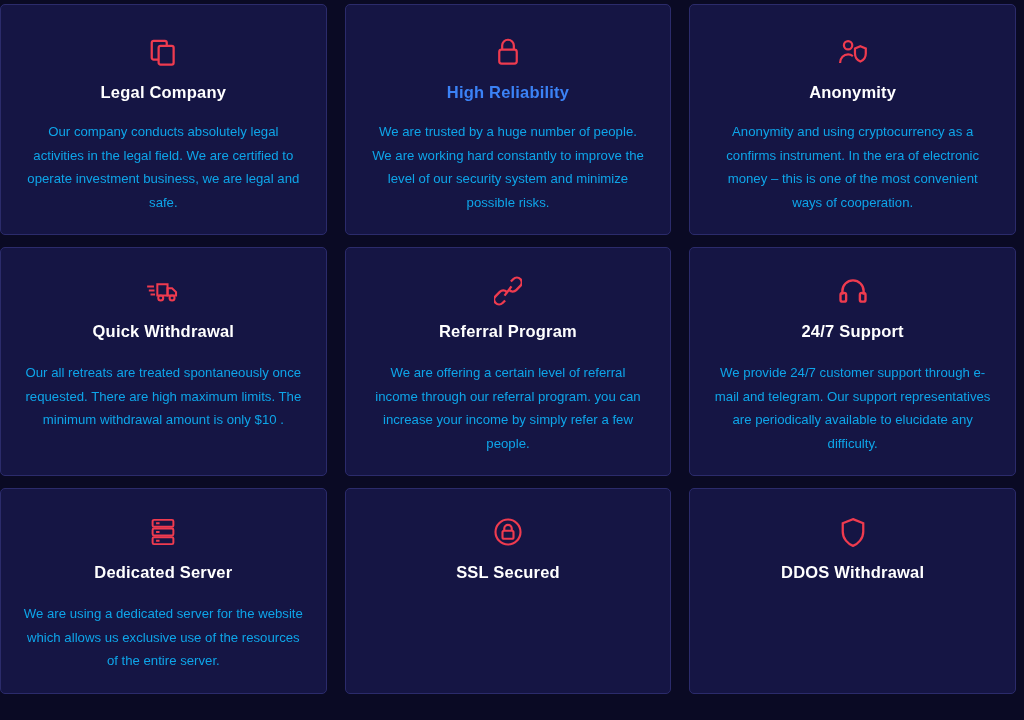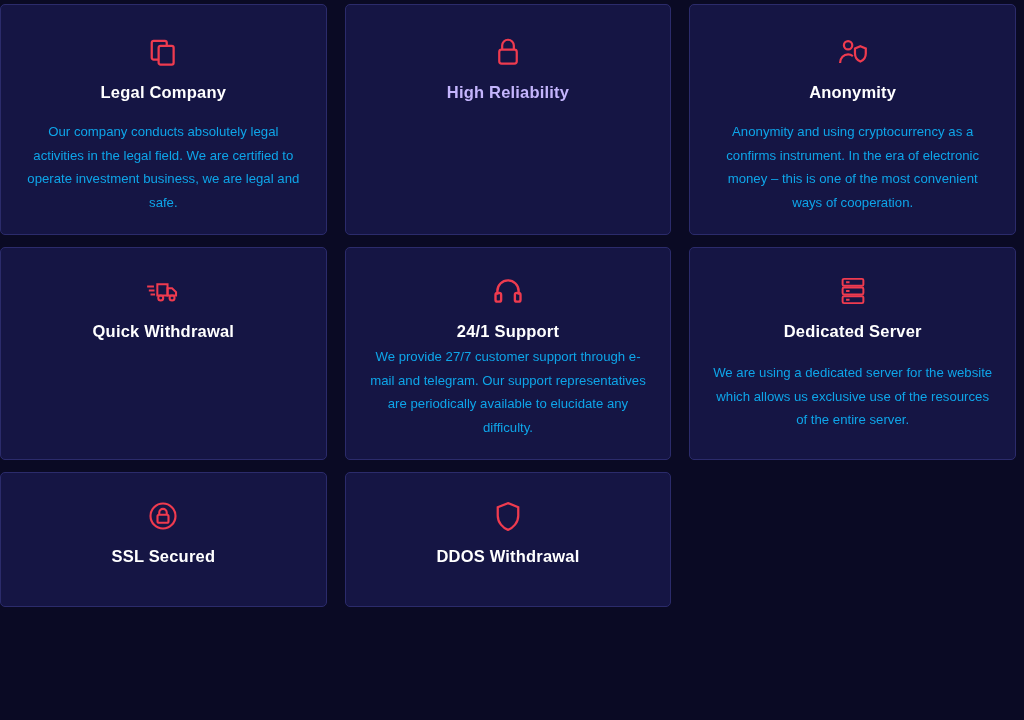--- a/index.html
+++ b/index.html
@@ -41,30 +41,30 @@
     margin-bottom: 14px;
   }
   .card-icon svg { display: block; }
   .card-title {
     color: #ffffff;
     font-size: 16.5px;
     font-weight: bold;
     letter-spacing: 0.2px;
     margin-bottom: 18px;
   }
-  .card-title.accent { color: #c4b5fd; }
+  .card-title.accent { color: #3b82f6; }
   .card-desc {
     color: #0ea5e9;
     font-size: 13.2px;
     line-height: 1.78;
     max-width: 290px;
   }
   
   .card.r1 { padding-top: 30px; }
-  .card.r2 .card-title { margin-bottom: 4px; }
+  .card.r2 .card-title { margin-bottom: 20px; }
   .card.r3 .card-title { margin-bottom: 20px; text-align: center; }
 </style>
 </head>
 <body>
 
 <div class="features-grid">
 
   <div class="card r1">
     <div class="card-icon">
       <svg width="30" height="30" viewBox="0 0 24 24" fill="none" stroke="currentColor" stroke-width="1.8">
@@ -77,20 +77,21 @@
   </div>
 
   <div class="card r1">
     <div class="card-icon">
       <svg width="28" height="32" viewBox="0 0 24 26" fill="none" stroke="currentColor" stroke-width="1.9">
         <path d="M7 11V7.5a5 5 0 0 1 10 0V11"></path>
         <rect x="4.5" y="11" width="15" height="12" rx="2"></rect>
       </svg>
     </div>
     <div class="card-title accent">High Reliability</div>
+    <div class="card-desc">We are trusted by a huge number of people. We are working hard constantly to improve the level of our security system and minimize possible risks.</div>
   </div>
 
   <div class="card r1">
     <div class="card-icon">
       <svg width="32" height="30" viewBox="0 0 26 24" fill="none" stroke="currentColor" stroke-width="1.8">
         <circle cx="9" cy="6.5" r="3.4"></circle>
         <path d="M2.5 21c0-4.2 3-7 6.5-7 1.5 0 2.8.5 3.9 1.3"></path>
         <path d="M19 7.3l4.4 1.8v4.1c0 3.2-2.2 5.6-4.4 6.6-2.2-1-4.4-3.4-4.4-6.6V9.1z"></path>
       </svg>
     </div>
@@ -102,33 +103,45 @@
     <div class="card-icon">
       <svg width="34" height="26" viewBox="0 0 30 22" fill="none" stroke="currentColor" stroke-width="1.8">
         <path d="M10 5h9v10H10z"></path>
         <path d="M19 8.5h4l3.5 3.5V15H19z"></path>
         <circle cx="13" cy="17.2" r="2.2"></circle>
         <circle cx="23" cy="17.2" r="2.2"></circle>
         <path d="M1 7h6M2.5 10.5h5M4 14h4"></path>
       </svg>
     </div>
     <div class="card-title">Quick Withdrawal</div>
+    <div class="card-desc">Our all retreats are treated spontaneously once requested. There are high maximum limits. The minimum withdrawal amount is only $10 .</div>
   </div>
 
+  <div class="card r2">
+    <div class="card-icon">
+      <svg width="28" height="30" viewBox="0 0 24 26" fill="none" stroke="currentColor" stroke-width="2">
+        <path d="M14.5 4.8l2.2-2.2a4.2 4.2 0 0 1 6 6l-3.6 3.6a4.2 4.2 0 0 1-6 0"></path>
+        <path d="M9.5 21.2l-2.2 2.2a4.2 4.2 0 0 1-6-6l3.6-3.6a4.2 4.2 0 0 1 6 0"></path>
+        <path d="M9 17l6-8"></path>
+      </svg>
+    </div>
+    <div class="card-title">Referral Program</div>
+    <div class="card-desc">We are offering a certain level of referral income through our referral program. you can increase your income by simply refer a few people.</div>
+  </div>
 
   <div class="card r2">
     <div class="card-icon">
       <svg width="30" height="30" viewBox="0 0 24 24" fill="none" stroke="currentColor" stroke-width="1.9">
         <path d="M3.5 15v-3a8.5 8.5 0 0 1 17 0v3"></path>
         <rect x="2" y="13.5" width="4.5" height="7" rx="1.6"></rect>
         <rect x="17.5" y="13.5" width="4.5" height="7" rx="1.6"></rect>
       </svg>
     </div>
-    <div class="card-title">24/1 Support</div>
-    <div class="card-desc">We provide 27/7 customer support through e-mail and telegram. Our support representatives are periodically available to elucidate any difficulty.</div>
+    <div class="card-title">24/7 Support</div>
+    <div class="card-desc">We provide 24/7 customer support through e-mail and telegram. Our support representatives are periodically available to elucidate any difficulty.</div>
   </div>
 
   <div class="card r3">
     <div class="card-icon">
       <svg width="28" height="30" viewBox="0 0 24 26" fill="none" stroke="currentColor" stroke-width="1.7">
         <rect x="3" y="2.5" width="18" height="6" rx="1.2"></rect>
         <rect x="3" y="10" width="18" height="6" rx="1.2"></rect>
         <rect x="3" y="17.5" width="18" height="6" rx="1.2"></rect>
         <path d="M6 5.5h3M6 13h3M6 20.5h3"></path>
       </svg>

